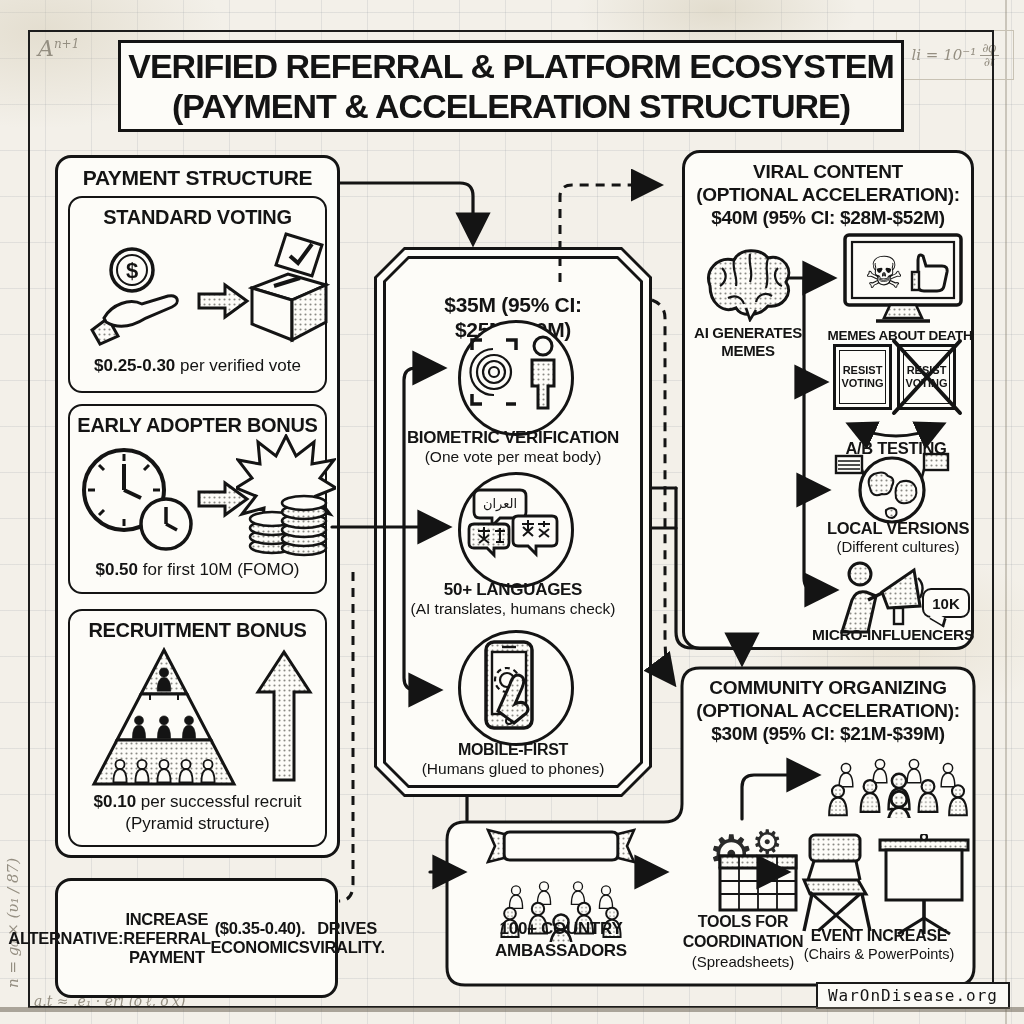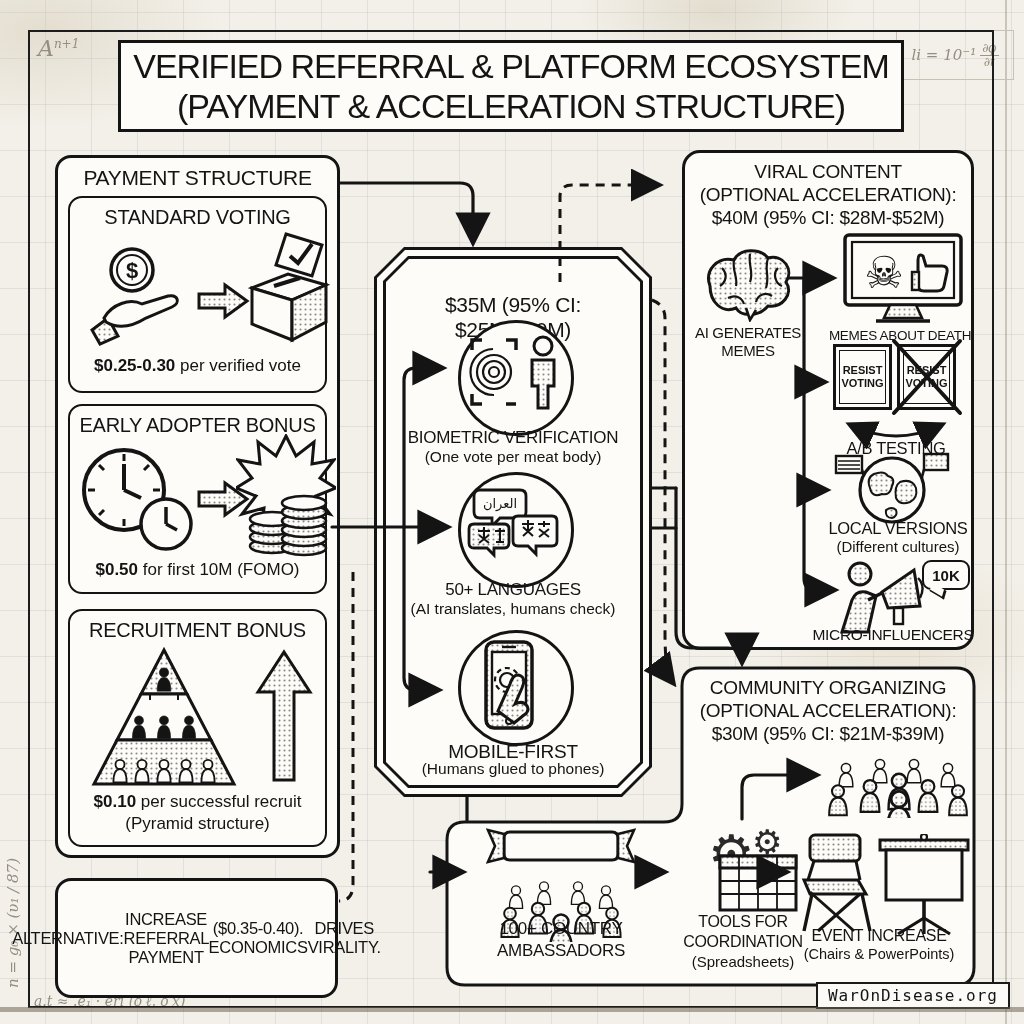--- a/index.html
+++ b/index.html
@@ -9,30 +9,30 @@
       radial-gradient(220px 120px at 88% 62%, rgba(214,200,170,.35), transparent 70%),
       radial-gradient(260px 140px at 4% 3%, rgba(205,195,170,.4), transparent 70%),
       radial-gradient(200px 90px at 70% 1%, rgba(205,196,172,.45), transparent 70%),
       repeating-linear-gradient(0deg, transparent 0 45px, rgba(110,120,135,.14) 45px 46px),
       repeating-linear-gradient(90deg, transparent 0 45px, rgba(110,120,135,.14) 45px 46px),
       #f3f0e9;}
   #canvas:after{content:"";position:absolute;left:0;right:0;top:1007px;height:5px;background:rgba(110,102,88,.55);}
   #canvas:before{content:"";position:absolute;left:1005px;top:0;bottom:0;width:2px;background:rgba(140,132,116,.4);}
   .abs{position:absolute;}
   .box{position:absolute;background:#fdfcf8;border:3px solid #141414;box-sizing:border-box;}
-  .hd{font-weight:400;text-align:center;letter-spacing:-.3px;}
+  .hd{font-weight:700;text-align:center;letter-spacing:-.3px;}
   .cap{position:absolute;text-align:center;line-height:1.22;}
   .scrib{position:absolute;color:#948e81;font-family:"DejaVu Serif",serif;font-style:italic;}
   .oct{position:absolute;}
   .frac{display:inline-block;vertical-align:middle;text-align:center;font-size:12px;line-height:1.05;}
   .frac .ft{display:block;border-bottom:1px solid #9b968b;padding:0 2px;}
   .abbox{position:absolute;background:#fdfcf8;border:3px solid #141414;outline:1.5px solid #141414;outline-offset:-7px;
     box-sizing:border-box;font-size:11px;font-weight:700;text-align:center;line-height:1.15;display:flex;align-items:center;justify-content:center;}
   .bubble{position:absolute;background:#fdfcf8;border:2.5px solid #141414;border-radius:9px;font-weight:700;
-    display:flex;align-items:center;justify-content:center;box-sizing:border-box;}
+    display:flex;align-items:center;justify-content:center;box-sizing:border-box;margin-top:28px;}
   .bubble:after{content:"";position:absolute;left:8px;bottom:-9px;width:10px;height:10px;background:#fdfcf8;
     border-right:2.5px solid #141414;border-bottom:2.5px solid #141414;transform:skewX(35deg) rotate(45deg);}
   .footer{position:absolute;background:#fbfaf6;border:2px solid #1a1a1a;font-family:"DejaVu Sans Mono","Liberation Mono",monospace;
     padding:2px 10px;letter-spacing:1px;}
 </style>
 </head>
 <body>
 
 <div id="canvas">
 
@@ -234,21 +234,21 @@
     <g stroke="#141414" fill="#fdfcf8">
       <rect x="16" y="4" width="46" height="86" rx="8" stroke-width="3.5" fill="url(#ht)"></rect>
       <rect x="22" y="14" width="34" height="62" stroke-width="2.4" fill="#fdfcf8"></rect>
       <line x1="32" y1="9" x2="46" y2="9" stroke-width="2.4"></line>
       <circle cx="39" cy="83" r="3" stroke-width="2" fill="#fdfcf8"></circle>
       <circle cx="37" cy="42" r="7" stroke-width="2.2" fill="none"></circle>
       <circle cx="37" cy="42" r="12" stroke-width="2.2" fill="none" stroke-dasharray="5 4"></circle>
       <path d="M40,46 q4,-12 11,-8 q5,3 1,12 l-7,16 q8,-4 12,2 q3,5 -3,9 l-10,8 -16,-12 z" stroke-width="3" fill="url(#ht)"></path>
     </g>
   </svg>
-  <div class="cap hd" style="left:394px;top:740px;width:238px;font-size:19px;">MOBILE-FIRST</div>
+  <div class="cap hd" style="left:394px;top:740px;width:238px;font-size:16px;">MOBILE-FIRST</div>
   <div class="cap" style="left:394px;top:760px;width:238px;font-size:15.5px;">(Humans glued to phones)</div>
 
   <div class="box" style="left:682px;top:150px;width:292px;height:500px;border-radius:18px;"></div>
   <div class="cap hd" style="left:690px;top:160px;width:276px;font-size:19px;line-height:23px;">VIRAL CONTENT</div>
   <div class="cap hd" style="left:690px;top:183px;width:276px;font-size:19px;line-height:23px;">(OPTIONAL ACCELERATION):</div>
   <div class="cap hd" style="left:690px;top:206px;width:276px;font-size:19px;line-height:23px;">$40M (95% CI: $28M-$52M)</div>
 
   <svg class="abs" style="left:698px;top:246px;" width="96" height="76" viewBox="0 0 96 76">
     <g stroke="#141414">
       <path d="M12,40 C6,24 20,10 36,14 C42,2 62,2 70,12 C86,8 96,24 88,36 C96,48 84,62 70,60 C62,70 44,72 38,62 C24,68 12,56 12,40 Z" fill="url(#ht)" stroke-width="3"></path>

